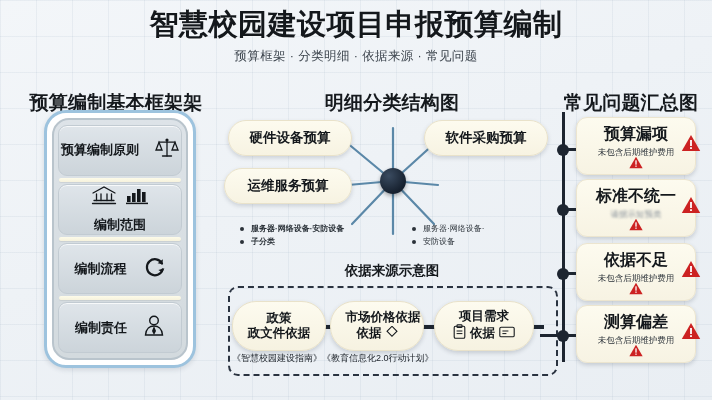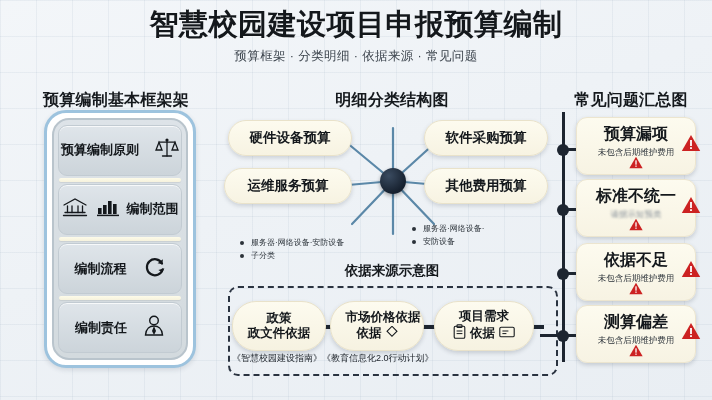--- a/index.html
+++ b/index.html
@@ -39,21 +39,21 @@
   .hdr-sub {
     margin-top: 7px;
     font-size: 12.5px;
     color: #3b434c;
     letter-spacing: 0.4px;
   }
 
   
   .col-head {
     position: absolute;
-    font-size: 16px;
+    font-size: 19px;
     font-weight: 700;
     color: #15191d;
     text-align: center;
     letter-spacing: 0.2px;
   }
   #head-left   { left: 18px;  top: 90px; width: 196px; }
   #head-mid    { left: 232px; top: 90px; width: 320px; }
   #head-right  { left: 556px; top: 90px; width: 150px; }
 
   
@@ -84,21 +84,21 @@
     height: 54px;
     border-radius: 9px;
     background: linear-gradient(180deg,#dfe5ea 0%, #ccd4da 100%);
     border: 1px solid #c2cbd2;
     display: flex;
     align-items: center;
     justify-content: center;
     gap: 16px;
     box-shadow: inset 0 1px 0 rgba(255,255,255,0.75);
   }
-  .fw-item.tall { gap: 7px; }
+  .fw-item.tall { flex-direction: column; gap: 7px; }
   .fw-label {
     font-size: 13px;
     font-weight: 700;
     color: #14181c;
     white-space: nowrap;
   }
   .fw-sep {
     height: 5px;
     border-radius: 3px;
     background: linear-gradient(180deg,#fdfbe9,#f6f2dd);
@@ -142,21 +142,21 @@
   #pill-ops{ left: -4px;  top: 62px; width: 126px; height: 34px; }
   #pill-oth{ left: 196px; top: 62px; width: 122px; height: 34px; }
 
   .bullets {
     position: absolute;
     font-size: 8px;
     color: #2b3239;
     line-height: 1.65;
     white-space: nowrap;
   }
-  #bul-left  { left: 240px; top: 236px; }
+  #bul-left  { left: 240px; top: 222px; font-weight: bold; }
   #bul-right { left: 412px; top: 222px; }
   .bullets li { list-style: none; position: relative; padding-left: 11px; }
   .bullets li::before {
     content: "";
     position: absolute; left: 0; top: 5px;
     width: 4px; height: 4px; border-radius: 50%;
     background: #2b3239;
   }
   .bullets ul { margin: 0; padding: 0; }
 
@@ -375,23 +375,20 @@
 
     <div class="pill" id="pill-hw">
       <span>硬件设备预算</span>
     </div>
     <div class="pill" id="pill-sw">
       <span>软件采购预算</span>
     </div>
     <div class="pill" id="pill-ops">
       <span>运维服务预算</span>
     </div>
-    <div class="pill" id="pill-oth">
-      <span>其他费用预算</span>
-    </div>
   </div>
 
   <div class="bullets" id="bul-left">
     <ul>
       <li>服务器·网络设备·安防设备</li>
       <li>子分类</li>
     </ul>
   </div>
   <div class="bullets" id="bul-right">
     <ul>

